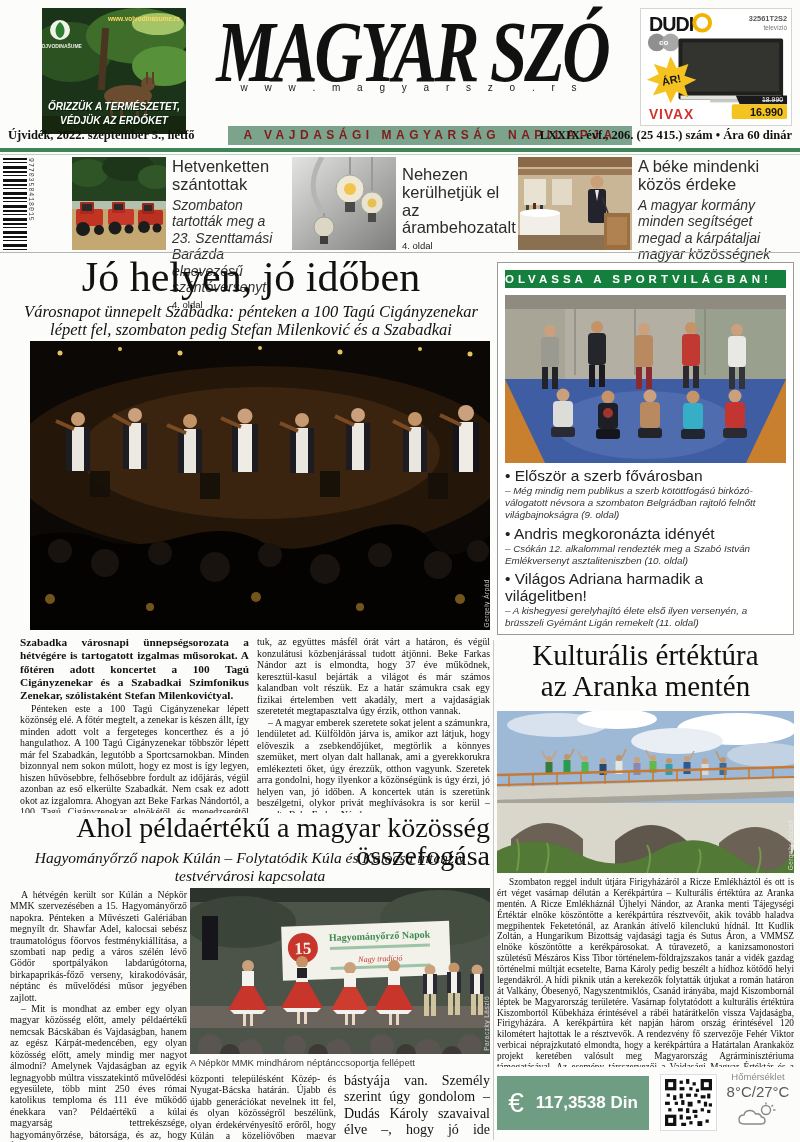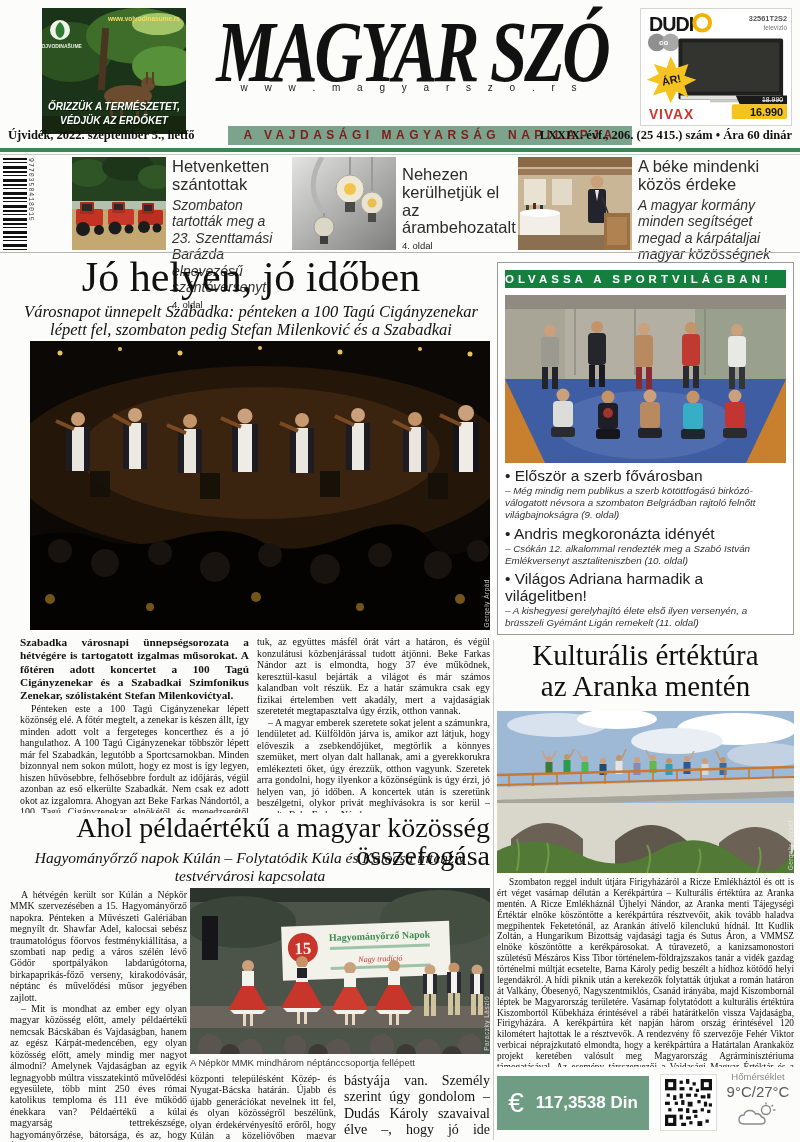--- a/index.html
+++ b/index.html
@@ -721,21 +721,21 @@
         <rect x="10" y="27" width="3" height="2"></rect>
           <rect x="15" y="26" width="2" height="2"></rect>
           <rect x="20" y="26" width="3" height="3"></rect>
           <rect x="25" y="25" width="2" height="2"></rect>
       </g>
     </svg>
   </div>
 
   <div class="abs temp-box" data-name="weather-widget">
     <div class="temp-label" data-name="temperature-label">Hőmérséklet</div>
-    <div class="temp-val" data-name="temperature-value">9°C/27°C</div>
+    <div class="temp-val" data-name="temperature-value">8°C/27°C</div>
     <svg viewBox="0 0 44 26" width="44" height="26" data-name="weather-icon" style="margin-top:2px;">
       <g stroke="#8a8a8a" stroke-width="1.4" fill="none">
         <circle cx="30" cy="8" r="4.5"></circle>
         <line x1="30" y1="0.5" x2="30" y2="2.5"></line>
           <line x1="37" y1="3" x2="35.5" y2="4.5"></line>
           <line x1="39.5" y1="8" x2="37" y2="8"></line>
         <path d="M8,22 Q3,22 3,17.5 Q3,13 8,13 Q9,8.5 14,8.5 Q18,8.5 19.5,12 Q24,11 25.5,15 Q29,15.5 29,19 Q29,22 25,22 Z" fill="#fff"></path>
       </g>
     </svg>
   </div>

